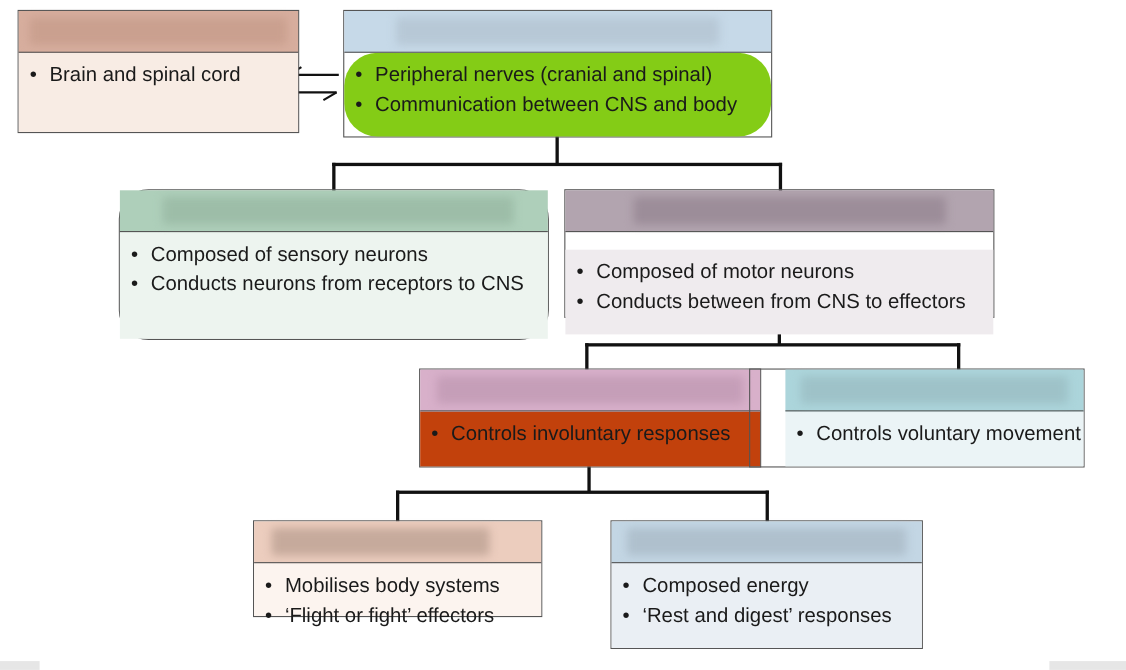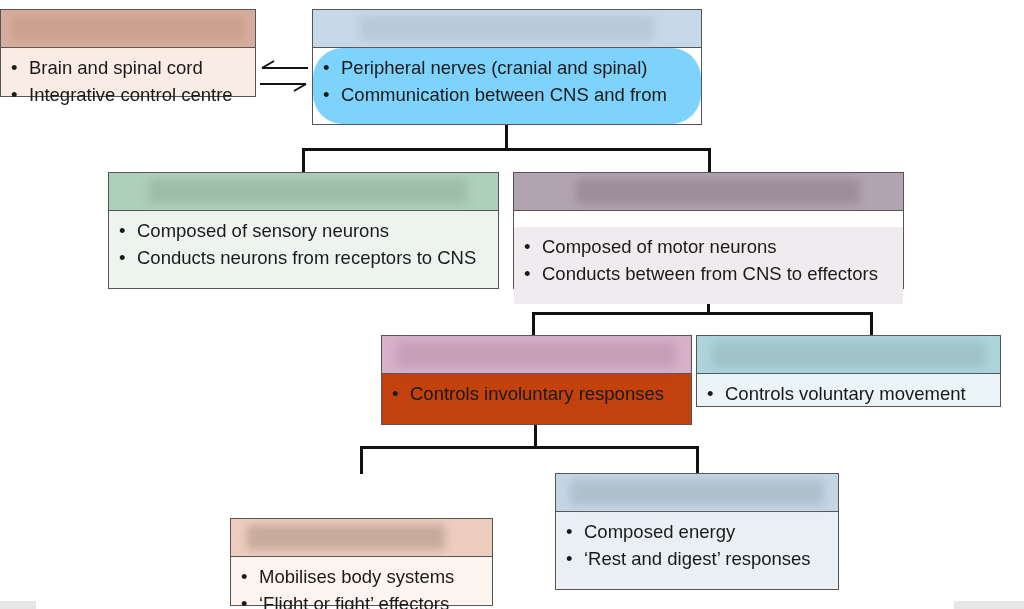--- a/index.html
+++ b/index.html
@@ -32,45 +32,44 @@
 <div class="line" style="left:360px;top:446px;width:3px;height:28px;"></div>
 <div class="line" style="left:696px;top:446px;width:3px;height:28px;"></div>
 
 <svg style="position:absolute;left:258px;top:58px;" width="52" height="36" viewBox="0 0 52 36">
   <line x1="4" y1="10" x2="50" y2="10" stroke="#111" stroke-width="2"></line>
   <line x1="4" y1="10" x2="16" y2="3" stroke="#111" stroke-width="2"></line>
   <line x1="2" y1="26" x2="48" y2="26" stroke="#111" stroke-width="2"></line>
   <line x1="48" y1="26" x2="36" y2="33" stroke="#111" stroke-width="2"></line>
 </svg>
 
-<div class="box" style="left:0px;top:9px;width:256px;height:88px;">
+<div class="box" style="left:16px;top:9px;width:256px;height:112px;">
   <div class="hdr" style="background:#d7ae9e;">
     <div class="blur" style="background:#caa08f;left:4%;right:4%;"></div>
   </div>
   <div style="background:#f8ece4;height:calc(100% - 38.5px);">
     <ul>
       <li>Brain and spinal cord</li>
-      <li>Integrative control centre</li>
     </ul>
   </div>
 </div>
 
 <div class="box" style="left:312px;top:9px;width:390px;height:116px;">
   <div class="hdr" style="background:#c6d9e8;">
     <div class="blur" style="background:#b7c8d6;"></div>
   </div>
-  <div style="background:#7dd3fc;height:calc(100% - 38.5px);border-radius:30px;">
+  <div style="background:#84cc16;height:calc(100% - 38.5px);border-radius:30px;">
     <ul>
       <li>Peripheral nerves (cranial and spinal)</li>
-      <li>Communication between CNS and from</li>
+      <li>Communication between CNS and body</li>
     </ul>
   </div>
 </div>
 
-<div class="box" style="left:108px;top:172px;width:391px;height:117px;">
+<div class="box" style="left:108px;top:172px;width:391px;height:137px;border-radius:27px;">
   <div class="hdr" style="background:#aecfba;">
     <div class="blur" style="background:#9dbda8;left:10%;right:8%;"></div>
   </div>
   <div style="background:#edf4ef;height:calc(100% - 38.5px);">
     <ul>
       <li>Composed of sensory neurons</li>
       <li>Conducts neurons from receptors to CNS</li>
     </ul>
   </div>
 </div>
@@ -91,32 +90,32 @@
   <div class="hdr" style="background:#d8b0ca;">
     <div class="blur" style="background:#c59eb8;left:5%;right:5%;"></div>
   </div>
   <div style="background:#c2410c;height:calc(100% - 38.5px);">
     <ul>
       <li>Controls involuntary responses</li>
     </ul>
   </div>
 </div>
 
-<div class="box" style="left:696px;top:335px;width:305px;height:72px;">
+<div class="box" style="left:681px;top:335px;width:305px;height:90px;padding-left:32px;">
   <div class="hdr" style="background:#acd5db;">
     <div class="blur" style="background:#9ec2c8;left:5%;right:5%;"></div>
   </div>
   <div style="background:#ebf4f6;height:calc(100% - 38.5px);">
     <ul>
       <li>Controls voluntary movement</li>
     </ul>
   </div>
 </div>
 
-<div class="box" style="left:230px;top:473px;width:263px;height:88px;margin-top:45px;">
+<div class="box" style="left:230px;top:473px;width:263px;height:88px;">
   <div class="hdr" style="background:#eccdbe;">
     <div class="blur" style="background:#c6aa9c;left:6%;right:18%;"></div>
   </div>
   <div style="background:#fcf4ef;height:calc(100% - 38.5px);">
     <ul>
       <li>Mobilises body systems</li>
       <li>‘Flight or fight’ effectors</li>
     </ul>
   </div>
 </div>

